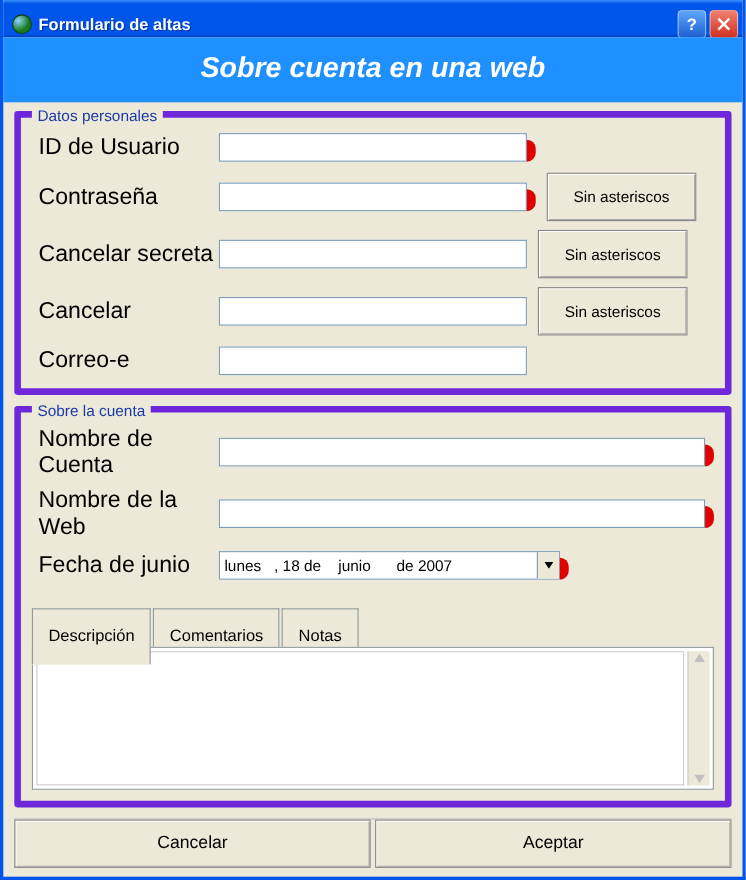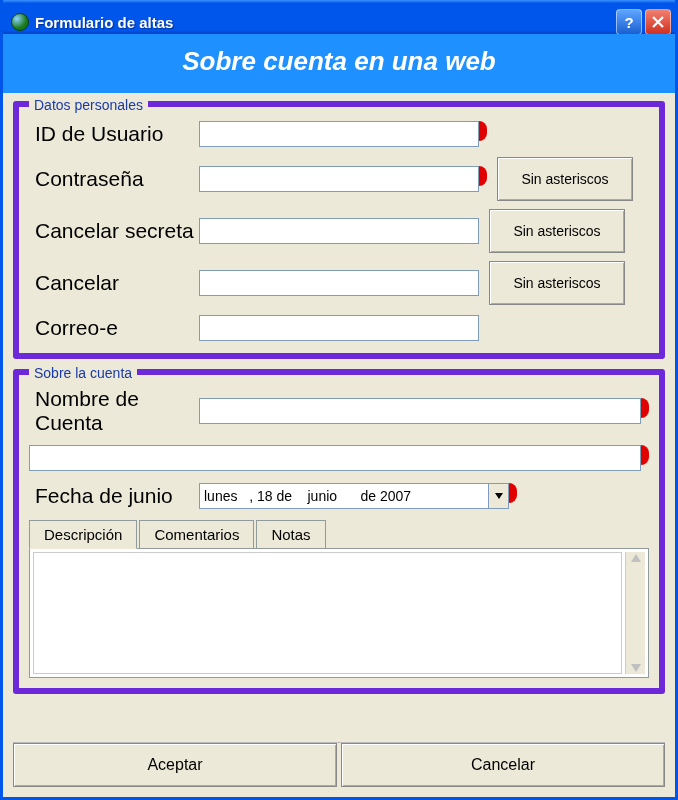--- a/index.html
+++ b/index.html
@@ -89,21 +89,21 @@
   left: 10px;
   background: #ece9d8;
   padding: 0 5px;
   color: #1a3aa8;
   font-size: 14px;
 }
 
 .row { display: flex; align-items: center; margin-bottom: 8px; min-height: 30px; }
 .row:last-child { margin-bottom: 0; }
 .lbl { width: 170px; font-size: 21px; padding-left: 6px; }
-.field-wrap { display: flex; align-items: flex-start; position: relative; }
+.field-wrap { display: flex; align-items: flex-end; position: relative; }
 .text-input {
   height: 26px;
   border: 1px solid #7f9db9;
   background: white;
   padding: 0 4px;
   font-size: 14px;
   font-family: inherit;
 }
 .marker {
   width: 8px; height: 20px;
@@ -142,25 +142,25 @@
 .combo-btn svg { width: 8px; height: 6px; }
 
 .date-picker { width: 310px; display:flex; }
 .date-picker .combo-text { display:flex; gap:10px; white-space: pre; }
 
 .tabs { display: flex; margin-top: 6px; }
 .tab {
   border: 1px solid #919b9c;
   border-bottom: none;
   background: #ece9d8;
-  padding: 5px 14px;
+  padding: 16px 14px;
   font-size: 15px;
   margin-right: 2px;
   position: relative;
-  top: 1px;
+  top: 16px;
 }
 .tab.active { background: #ece9d8; z-index: 2; border-bottom: 1px solid #ece9d8;}
 .tab-content {
   border: 1px solid #919b9c;
   height: 130px;
   background: white;
   position: relative;
   display: flex;
 }
 .tc-inner { flex:1; border: 1px solid #ccc; margin: 3px; background: white; }
@@ -265,20 +265,21 @@
 
       <div class="row">
         <div class="lbl">Nombre de Cuenta</div>
         <div class="field-wrap" style="flex:1">
           <input class="text-input" style="flex: 1 1 0%; width: 100%;" type="text" value="">
           <div class="marker"></div>
         </div>
       </div>
 
       <div class="row">
+        <div class="lbl">Nombre de la Web</div>
         <div class="field-wrap" style="flex:1">
           <input class="text-input" style="flex: 1 1 0%; width: 100%;" type="text" value="">
           <div class="marker"></div>
         </div>
       </div>
 
 
       <div class="row">
         <div class="lbl">Fecha de junio</div>
         <div class="field-wrap">
@@ -306,17 +307,17 @@
               <path d="M5 0 L10 8 L0 8 Z"></path>
             </svg>
           <svg viewBox="0 0 10 8">
               <path d="M0 0 L10 0 L5 8 Z"></path>
             </svg>
         </div>
       </div>
     </div>
 
     <div class="footer">
+      <button>Cancelar</button>
       <button>Aceptar</button>
-      <button>Cancelar</button>
     </div>
   </div>
 </div>
 
 </body></html>

